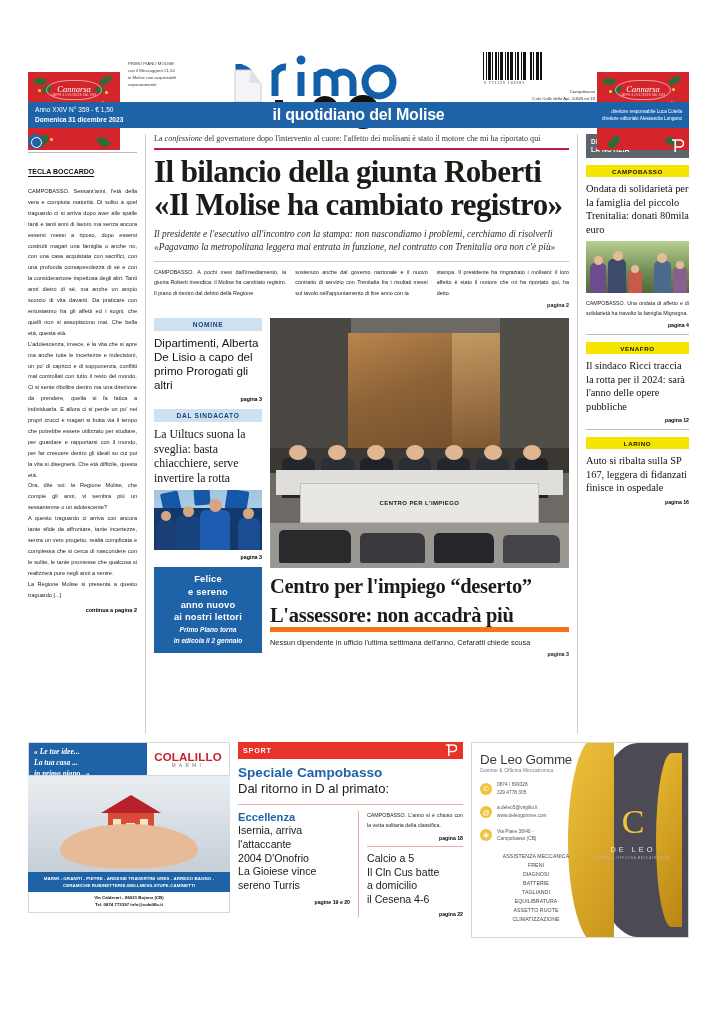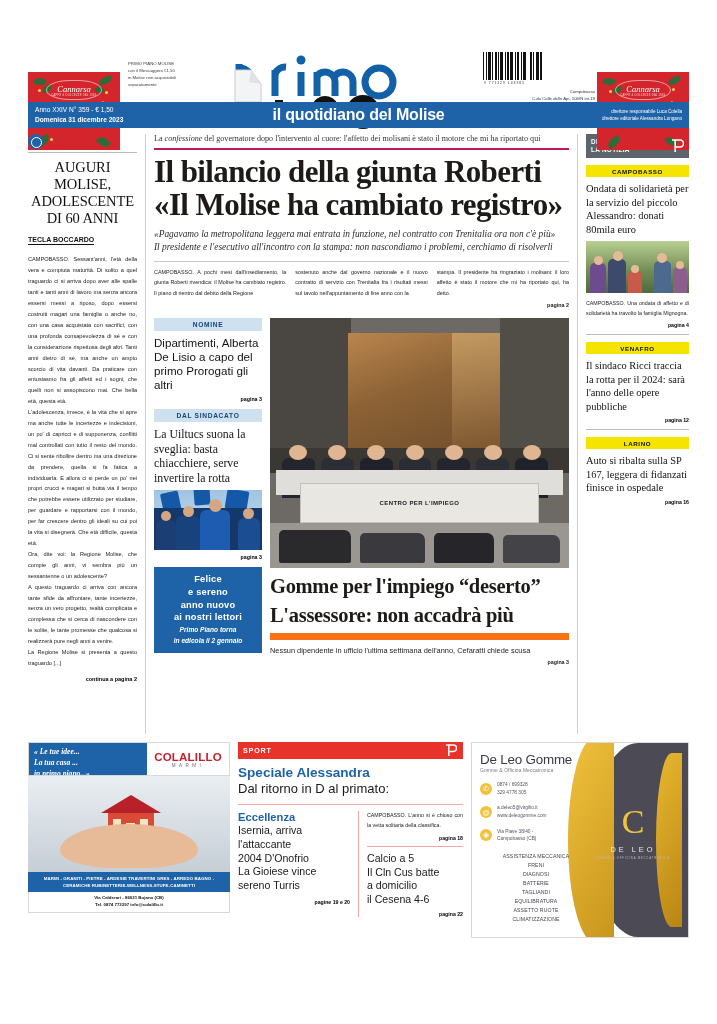--- a/index.html
+++ b/index.html
@@ -192,22 +192,22 @@
   .bigphoto .lower { position: absolute; left: 0; right: 0; bottom: 0; height: 18%; background: #9a9793; }
   .bigphoto .car { position: absolute; bottom: 2%; background: #2a2a2c; border-radius: 5px 7px 2px 2px; }
   .bigphoto .person { position: absolute; top: 56%; border-radius: 6px 6px 0 0; }
   .bigphoto .phead { position: absolute; border-radius: 50%; background: #e0b591; }
 
   .photo-head {
     font-family: "Liberation Serif", serif; font-weight: 700; font-size: 20.5px;
     line-height: 1.1; color: #1d1a17; margin-top: 7px; letter-spacing: -.3px;
   }
   .photo-sub {
-    font-size: 7.4px; color: #222; margin-top: 6px; line-height: 1.4;
-    border-top: 7px solid #f97316; padding-top: 6px;
+    font-size: 7.4px; color: #222; line-height: 1.4;
+    border-top: 5px solid #f97316; padding-top: 6px;
   }
   .photo-sub .pg { display: block; text-align: right; font-weight: 700; font-size: 5.3px; margin-top: 3px; }
 
   
   .col-dentro { width: 112px; flex: none; padding-left: 8px; border-left: 1px solid #cfcfcf; }
   .dentro-head {
     background: #5d646b; color: #fff; padding: 3px 5px; display: flex;
     align-items: center; justify-content: space-between; height: 24px;
   }
   .dentro-head .t { font-size: 6.4px; font-weight: 700; line-height: 1.3; letter-spacing: .3px; }
@@ -475,21 +475,20 @@
   </div>
 
   <div class="body-grid">
 
     <div class="col-punto">
       <div class="punto-head">
         <div class="punto-logo"></div>
         <div class="punto-title">IL PUNTO</div>
       </div>
       <div class="punto-rule"></div>
-      <div class="punto-headline">AUGURI MOLISE, ADOLESCENTE DI 60 ANNI</div>
       <div style="text-align:left">
         <div class="punto-byline">TECLA BOCCARDO</div>
       </div>
       <div class="punto-body">CAMPOBASSO. Sessant'anni, l'età della vera e compiuta maturità. Di solito a quel traguardo ci si arriva dopo aver alle spalle tanti e tanti anni di lavoro ma senza ancora essersi messi a riposo, dopo essersi costruiti magari una famiglia o anche no, con una casa acquistata con sacrifici, con una profonda consapevolezza di sé e con la considerazione rispettosa degli altri. Tanti anni dietro di sé, ma anche un ampio scorcio di vita davanti. Da praticare con entusiasmo fra gli affetti ed i sogni, che quelli non si assopiscono mai. Che bella età, questa età.</div>
       <div class="punto-body" style="margin-top:0">L'adolescenza, invece, è la vita che si apre ma anche tutte le incertezze e indecisioni, un po' di capricci e di supponenza, conflitti mal controllati con tutto il resto del mondo. Ci si sente ribollire dentro ma una direzione da prendere, quella si fa fatica a individuarla. E allora ci si perde un po' nei propri crucci e magari si butta via il tempo che potrebbe essere utilizzato per studiare, per guardare e rapportarsi con il mondo, per far crescere dentro gli ideali su cui poi la vita si disegnerà. Che età difficile, questa età.</div>
       <div class="punto-body" style="margin-top:0">Ora, dite voi: la Regione Molise, che compie gli anni, vi sembra più un sessantenne o un adolescente?</div>
       <div class="punto-body" style="margin-top:0">A questo traguardo ci arriva con ancora tante sfide da affrontare, tante incertezze, senza un vero progetto, realtà complicata e complessa che si cerca di nascondere con le solite, le tante promesse che qualcosa si realizzerà pure negli anni a venire.</div>
       <div class="punto-body" style="margin-top:0">La Regione Molise si presenta a questo traguardo [...]</div>
       <div class="punto-cont">continua a pagina 2</div>
     </div>
@@ -497,22 +496,22 @@
     <div class="col-center">
 
       <div class="kicker">
         <span>La </span><i>confessione</i><span> del governatore dopo l'intervento al cuore: l'affetto dei molisani è stato il motore che mi ha riportato qui</span>
       </div>
 
       <div class="headline1">Il bilancio della giunta Roberti</div>
       <div class="headline2">«Il Molise ha cambiato registro»</div>
 
       <div class="subdeck">
+        <div>Il presidente e l'esecutivo all'incontro con la stampa: non nascondiamo i problemi, cerchiamo di risolverli</div>
         <div>«Pagavamo la metropolitana leggera mai entrata in funzione, nel contratto con Trenitalia ora non c'è più»</div>
-        <div>Il presidente e l'esecutivo all'incontro con la stampa: non nascondiamo i problemi, cerchiamo di risolverli</div>
       </div>
 
       <div class="lead3">
         <p>CAMPOBASSO. A pochi mesi dall'insediamento, la giunta Roberti rivendica: il Molise ha cambiato registro. Il piano di rientro dal debito della Regione</p>
         <p>sostenuto anche dal governo nazionale e il nuovo contratto di servizio con Trenitalia fra i risultati messi sul tavolo nell'appuntamento di fine anno con la</p>
         <p>
           <span>stampa. Il presidente ha ringraziato i molisani: il loro affetto è stato il motore che mi ha riportato qui, ha detto.</span>
           <span class="pg">pagina 2</span>
         </p>
       </div>
@@ -578,21 +577,21 @@
             <div class="tablecloth"></div>
             <div class="panel">
               <span>CENTRO PER L'IMPIEGO</span>
             </div>
             <div class="lower"></div>
             <div class="car" style="left:3%;width:24%;height:13%"></div>
             <div class="car" style="left:30%;width:22%;height:12%;background:#3a3a3e"></div>
             <div class="car" style="left:55%;width:20%;height:12%;background:#26262a"></div>
             <div class="car" style="left:78%;width:19%;height:11%;background:#444448"></div>
           </div>
-          <div class="photo-head">Gomme per l'impiego “deserto”</div>
+          <div class="photo-head">Centro per l'impiego “deserto”</div>
           <div class="photo-head">L'assessore: non accadrà più</div>
           <div class="photo-sub">
             <span>Nessun dipendente in ufficio l'ultima settimana dell'anno, Cefaratti chiede scusa</span>
             <span class="pg">pagina 3</span>
           </div>
         </div>
       </div>
     </div>
 
     <div class="col-dentro">
@@ -603,21 +602,21 @@
         </div>
         <div class="pmark">
           <svg width="14" height="14" viewBox="0 0 14 14">
             <path d="M2 1 H10 A3.2 3.2 0 0 1 10 8 H6" fill="none" stroke="#ffffff" stroke-width="1.6"></path>
             <path d="M5.2 1 V13" fill="none" stroke="#ffffff" stroke-width="1.6"></path>
           </svg>
         </div>
       </div>
 
       <div class="yellowtag">CAMPOBASSO</div>
-      <div class="side-h">Ondata di solidarietà per la servizio del piccolo Alessandro: donati 80mila euro</div>
+      <div class="side-h">Ondata di solidarietà per la famiglia del piccolo Trenitalia: donati 80mila euro</div>
       <div class="side-photo">
         <div class="bg"></div>
         <div class="fig" style="left:4px;width:16px;height:30px;background:#6d4b8f"></div>
         <div class="fh" style="left:8px;bottom:28px;width:9px;height:9px"></div>
         <div class="fig" style="left:22px;width:18px;height:34px;background:#3d4a6b"></div>
         <div class="fh" style="left:27px;bottom:32px;width:10px;height:10px"></div>
         <div class="fig" style="left:42px;width:14px;height:22px;background:#c85a4a"></div>
         <div class="fh" style="left:45px;bottom:20px;width:8px;height:8px"></div>
         <div class="fig" style="right:18px;width:17px;height:32px;background:#4b6a8e"></div>
         <div class="fh" style="right:22px;bottom:30px;width:10px;height:10px"></div>
@@ -675,21 +674,21 @@
       <div class="sport-head">
         <div class="t">SPORT</div>
         <div class="pmark">
           <svg width="13" height="13" viewBox="0 0 14 14">
             <path d="M2 1 H10 A3.2 3.2 0 0 1 10 8 H6" fill="none" stroke="#ffffff" stroke-width="1.6"></path>
             <path d="M5.2 1 V13" fill="none" stroke="#ffffff" stroke-width="1.6"></path>
           </svg>
         </div>
       </div>
       <div class="sport-lead">
-        <div class="l1">Speciale Alessandra</div>
+        <div class="l1">Speciale Campobasso</div>
         <div class="l2">Dal ritorno in D al primato:</div>
       </div>
       <div class="sport-rule"></div>
       <div class="sport-cols">
         <div class="sport-left">
           <div class="tit">Eccellenza</div>
           <div class="txt">Isernia, arriva</div>
           <div class="txt">l'attaccante</div>
           <div class="txt">2004 D'Onofrio</div>
           <div class="txt">La Gioiese vince</div>

